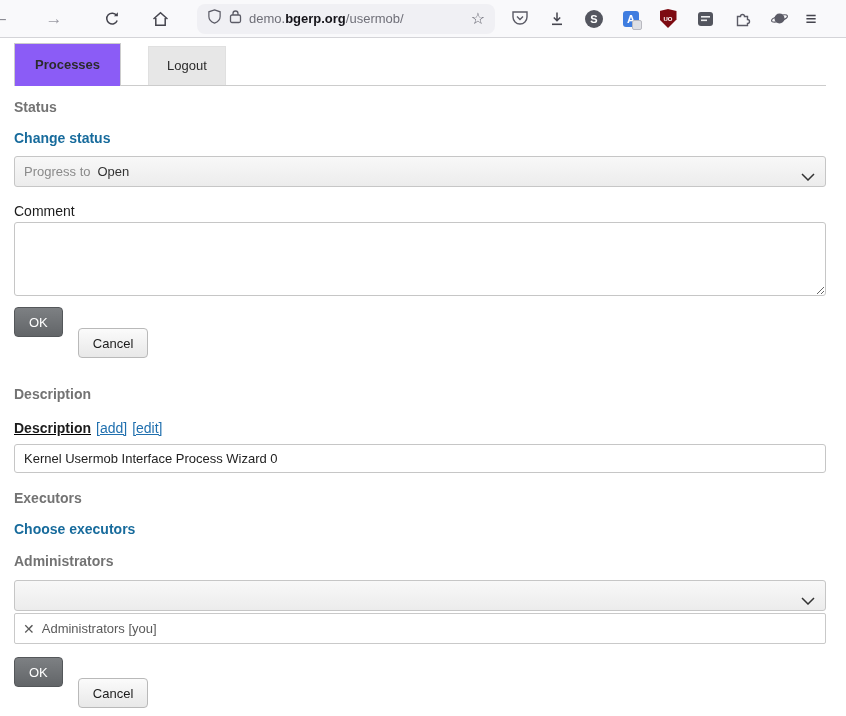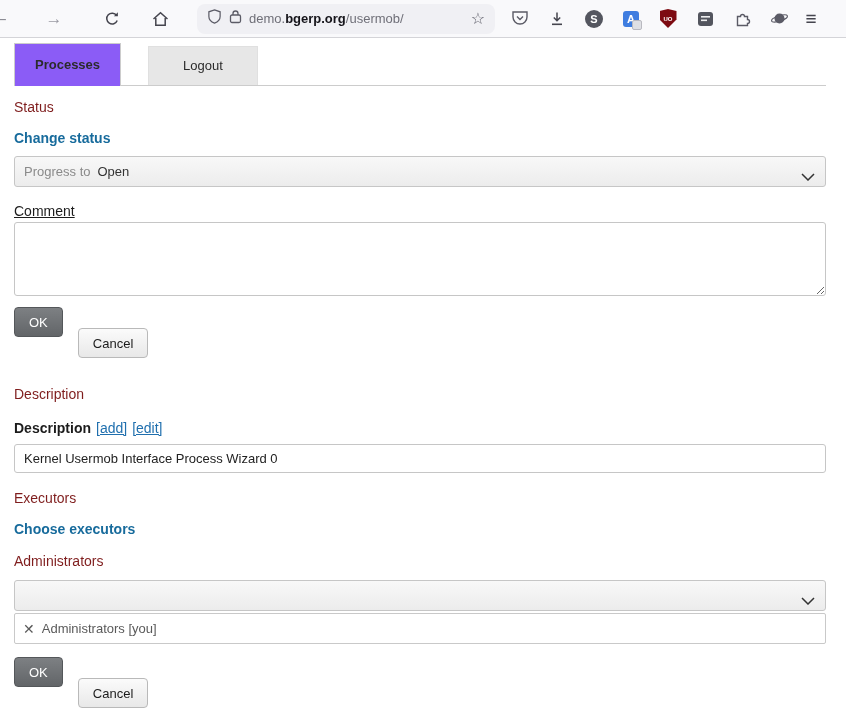--- a/index.html
+++ b/index.html
@@ -64,40 +64,40 @@
     margin-top:4px; height:44px;
   }
   .tab { font-size:13px; color:#2b2b2b; cursor:pointer; }
   .tab-active {
     background:#8b5cf6; border:1px solid #ccc; border-bottom:none;
     padding:13px 20px 14px; font-weight:bold; margin-bottom:-1px;
     position:relative; z-index:1;
   }
   .tab-inactive {
     background:#e7e7e7; border:1px solid #e0e0e0; border-bottom:none;
-    padding:11px 34px 12px; margin-left:27px;text-align:right;
-  }
-
-  .h { font-size:14px; font-weight:normal; color:#7f1d1d; line-height:17px; }
+    padding:11px 18px 12px; margin-left:27px;text-align:right;
+  }
+
+  .h { font-size:14px; font-weight:bold; color:#737373; line-height:17px; }
   .h-status { margin-top:13px; }
   .biglink { font-size:14px; font-weight:bold; color:#176b9c; line-height:17px; cursor:pointer; }
   .link-change { margin-top:14px; }
 
   .selbox {
     height:31px; border:1px solid #c6c6c6; border-radius:3px;
     background:linear-gradient(#f8f8f8,#ececec);
     display:flex; align-items:center; padding:0 30px 0 9px;
     font-size:13px; position:relative; cursor:pointer;
   }
   .selbox .chev { position:absolute; right:10px; top:12px; }
   .sel-prefix { color:#8a8a8a; }
   .sel-value { color:#333; margin-left:7px; }
   .sel-status { margin-top:9px; }
 
-  .label { font-size:14px; color:#1c1c1c; line-height:17px;text-decoration:underline; }
+  .label { font-size:14px; color:#1c1c1c; line-height:17px; }
   .label-comment { margin-top:16px; }
 
   .comment-area {
     display:block; width:100%; height:74px; margin-top:2px;
     border:1px solid #c6c6c6; border-radius:3px; resize:both;
     font:13px "Liberation Sans", sans-serif; padding:6px 8px; color:#222;
     outline:none; background:#fff;
   }
 
   .btnrow { display:flex; gap:15px; margin-top:11px; }
@@ -108,21 +108,21 @@
   .btn-dark {
     background:linear-gradient(#7d8083,#626568);
     border:1px solid #54575a; color:#fff;
   }
   .btn-light {
     background:linear-gradient(#fbfbfb,#e8e8e8);
     border:1px solid #b9b9b9; color:#1c1c1c;margin-top:21px;
   }
 
   .h-desc { margin-top:28px; }
-  .desc-label-line { margin-top:17px; font-size:14px; }
+  .desc-label-line { margin-top:17px; font-size:14px;text-decoration:underline; }
   .desc-label-line .lbl { font-weight:bold; color:#1c1c1c; }
   .desc-label-line a { color:#1f6fae; text-decoration:underline; cursor:pointer; margin-left:5px; }
 
   .textinput {
     display:block; width:100%; height:29px; margin-top:8px;
     border:1px solid #c6c6c6; border-radius:3px; padding:0 9px;
     font:13px "Liberation Sans", sans-serif; color:#222; outline:none;
   }
 
   .h-exec { margin-top:17px; }

